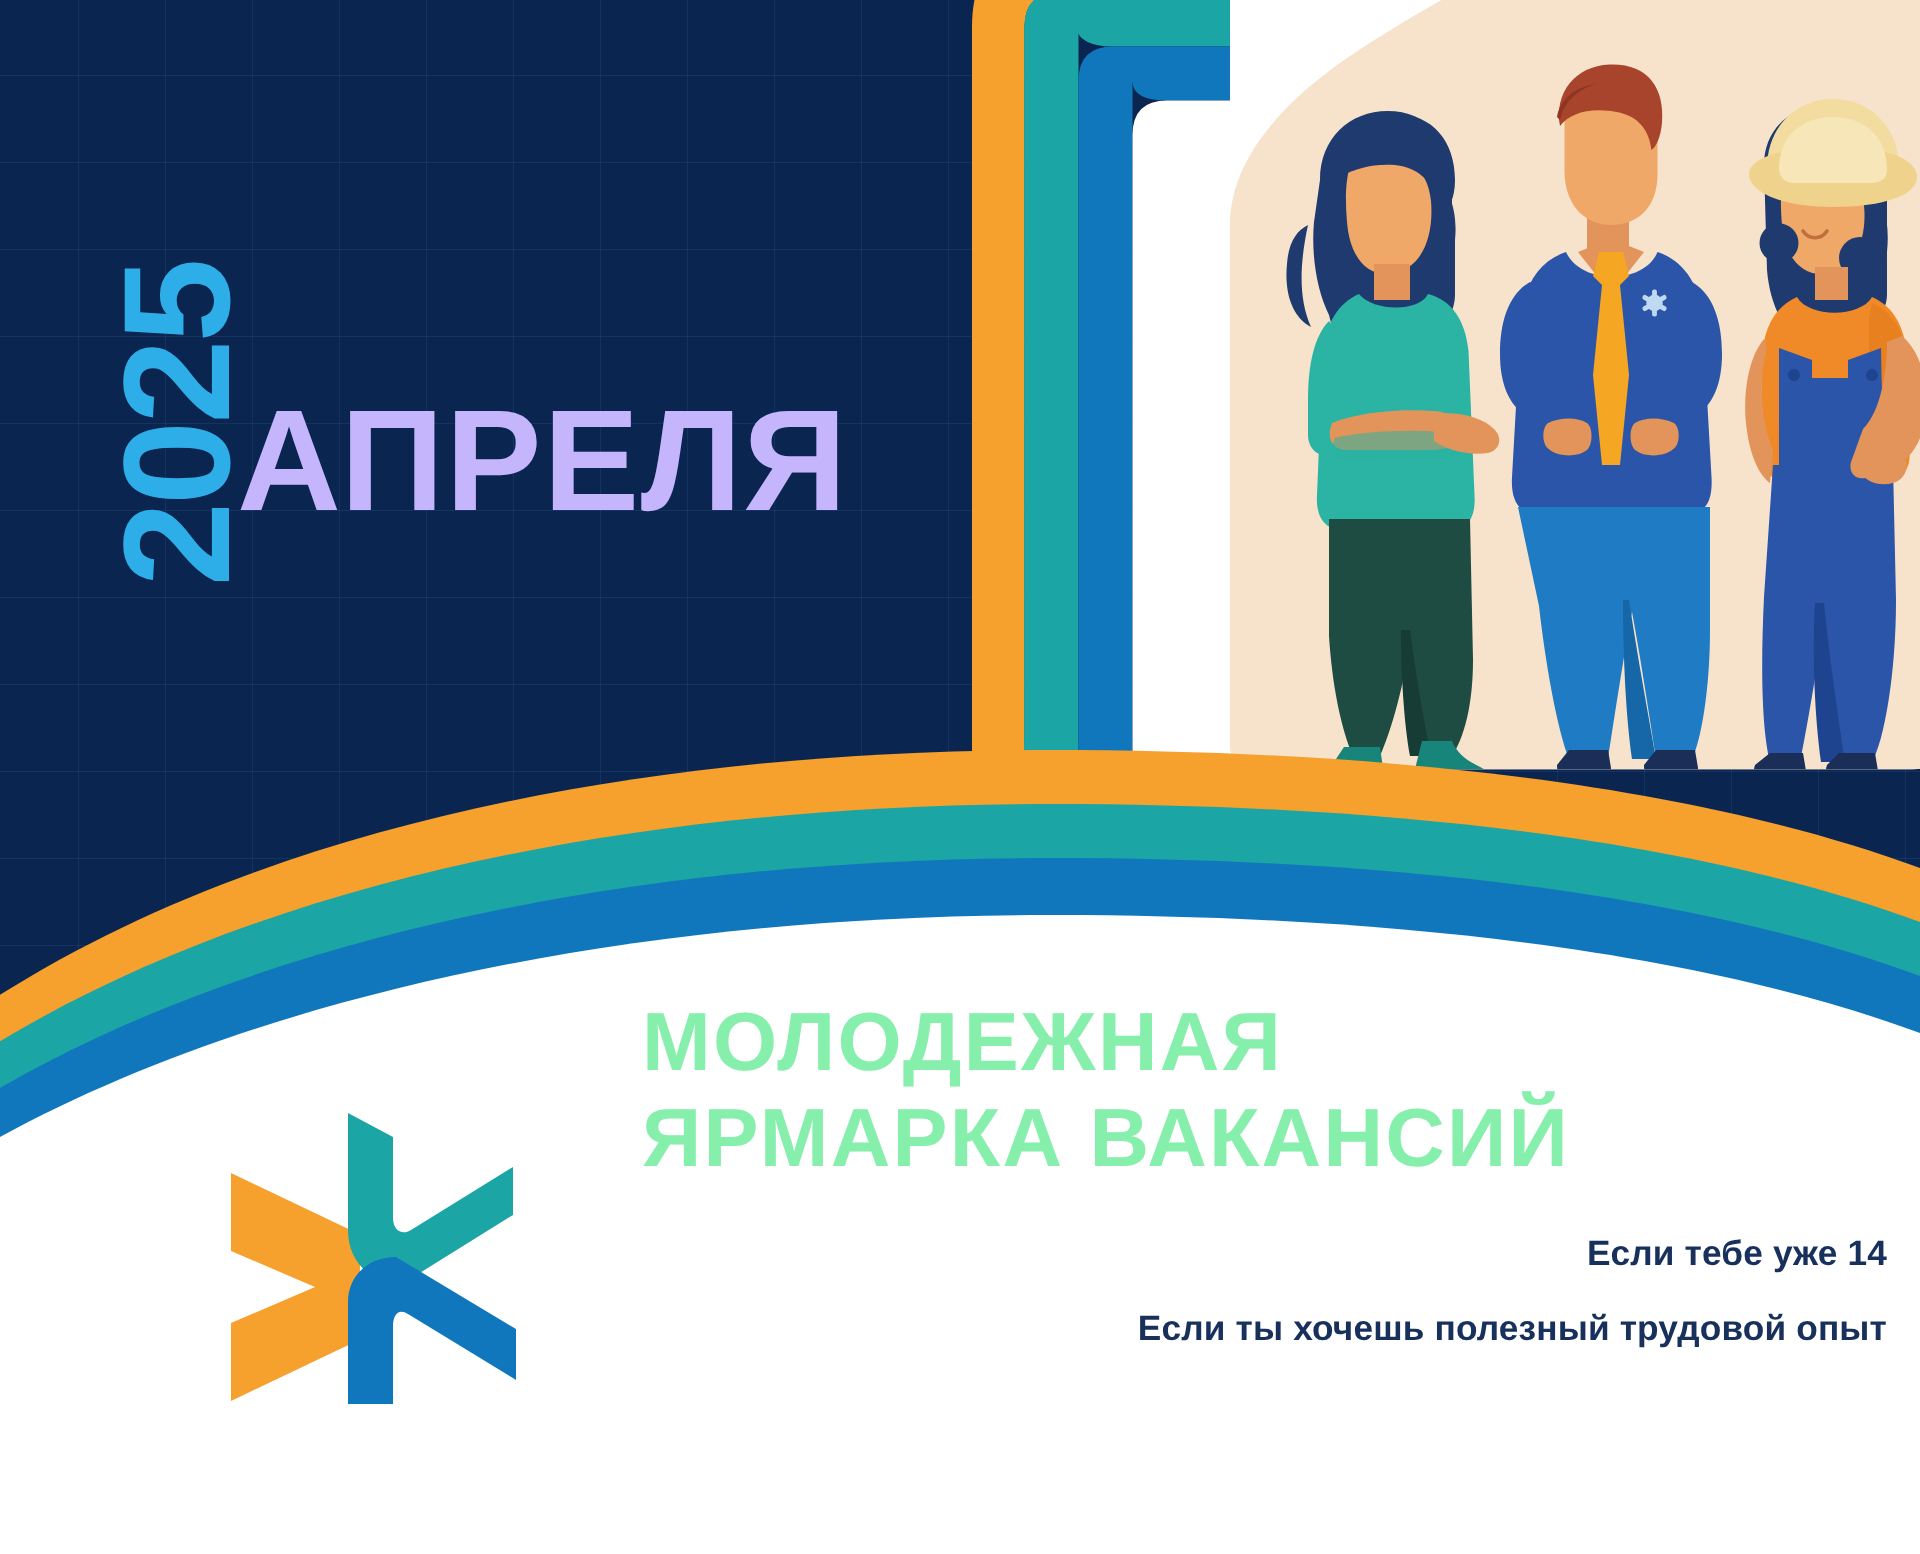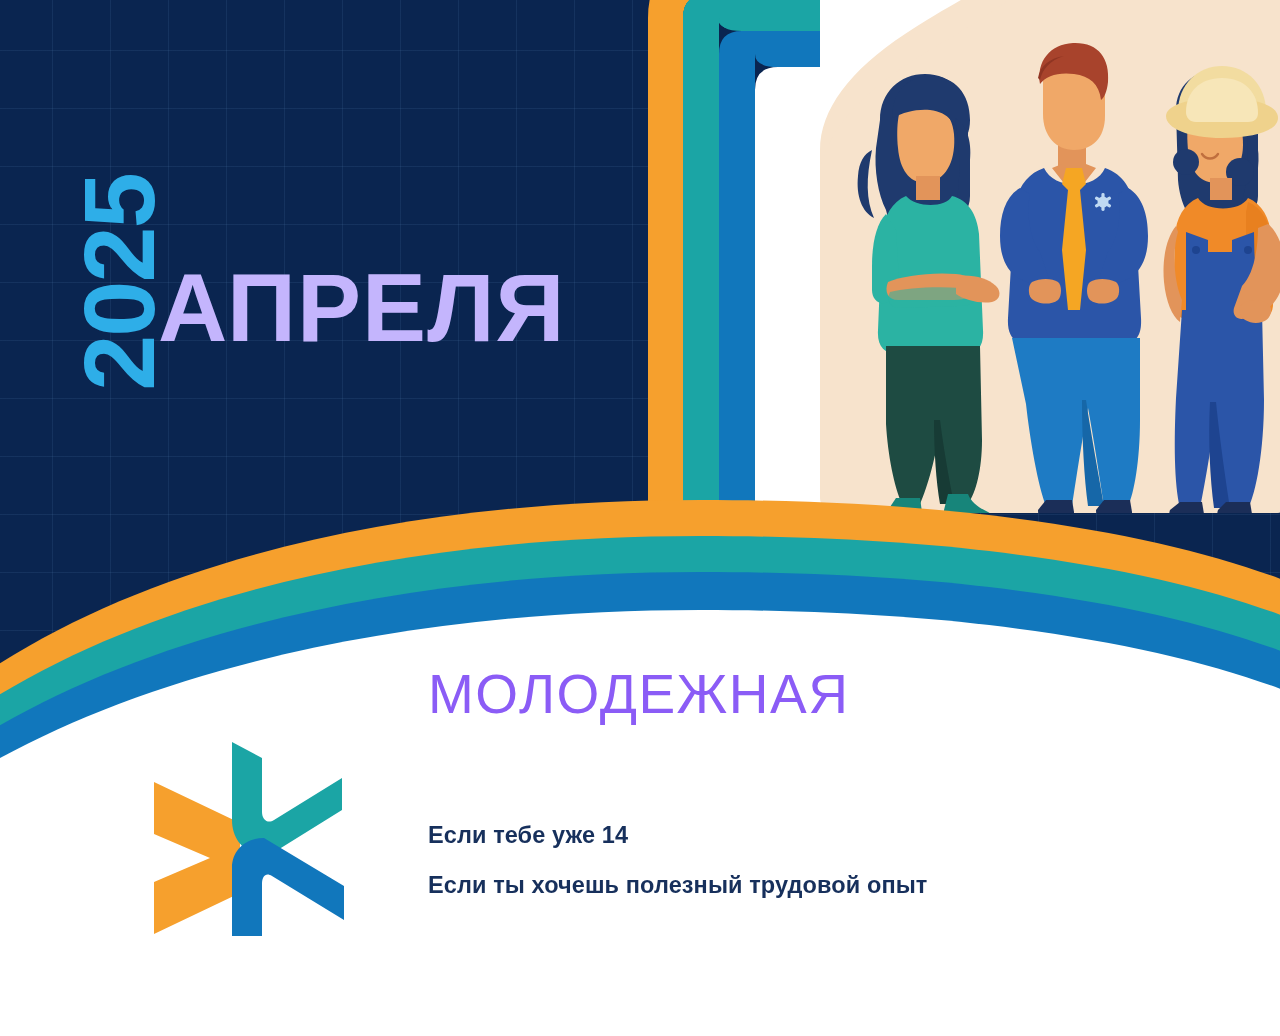--- a/index.html
+++ b/index.html
@@ -61,32 +61,33 @@
     font-weight:bold;
     line-height:1;
     letter-spacing:1px;
     white-space:nowrap;
   }
   
   .headline {
     position:absolute;
     left:428px; top:662px;
     width:790px;
-    color:#8b5cf6;
+    color:#86efac;
     font-size:55px;
-    font-weight:400;
+    font-weight:700;
     line-height:1.17;
     letter-spacing:1.5px;
     white-space:nowrap;
   }
   .headline .l2 { display:block; }
   .bullets {
     position:absolute;
     left:428px; top:824px;
     width:830px;
+    text-align:right;
   }
   .bullet {
     color:#17305c;
     font-size:23.5px;
     font-weight:bold;
     letter-spacing:0.1px;
     line-height:1;
     margin-bottom:26.5px;
     white-space:nowrap;
   }
@@ -346,20 +347,21 @@
 
     <path d="M84,4 L84,82 C84,104 100,118 120,118 L194,72 L194,40
              L126,82 C120,86 114,82 114,74 L114,20 Z" fill="#1BA5A5"></path>
 
     <path d="M84,198 L84,130 C84,112 98,100 116,100 L196,148 L196,182
              L124,138 C118,134 114,138 114,146 L114,198 Z" fill="#1177BC"></path>
   </svg>
 
   <div class="headline">
     <span class="l1">МОЛОДЕЖНАЯ</span>
+    <span class="l2">ЯРМАРКА ВАКАНСИЙ</span>
   </div>
 
   <div class="bullets">
     <div class="bullet">Если тебе уже 14</div>
     <div class="bullet">Если ты хочешь полезный трудовой опыт</div>
   </div>
 
 </div>
 
 </body></html>

